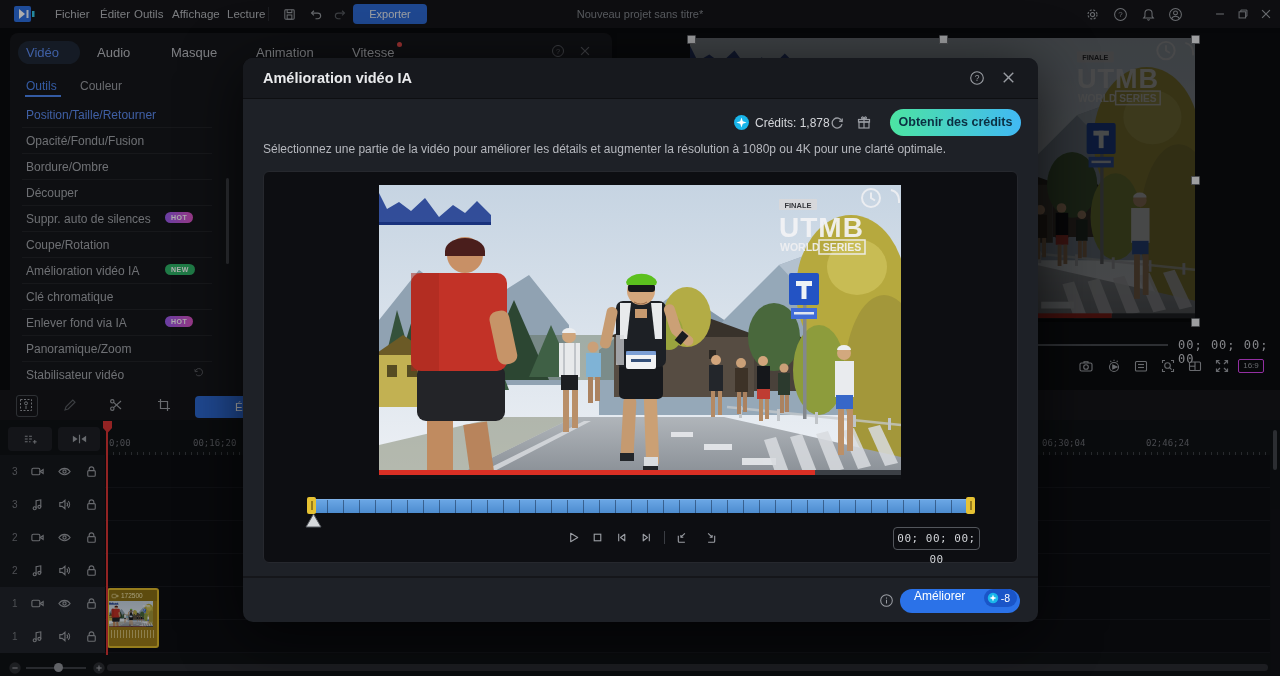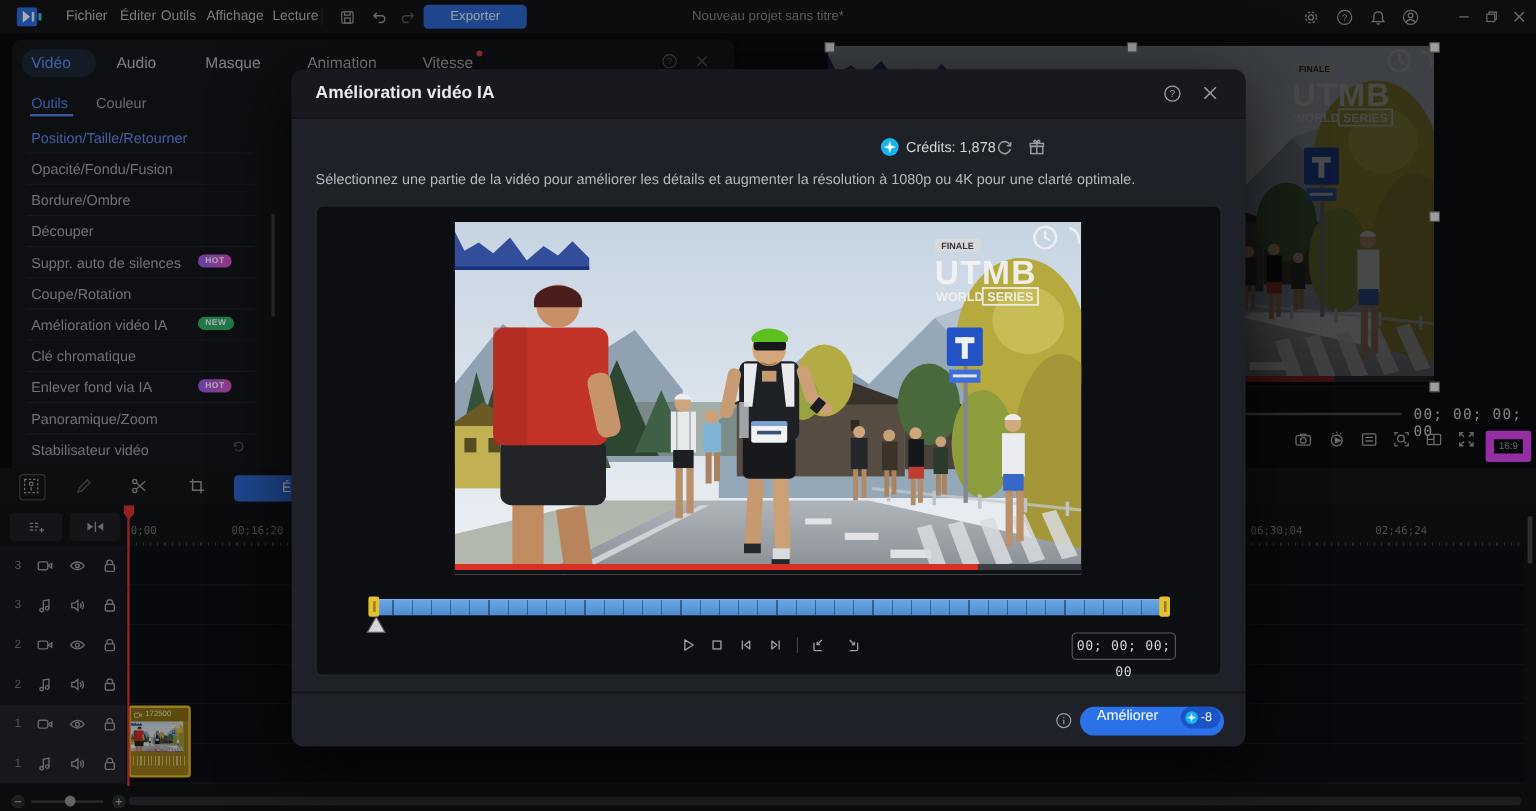--- a/index.html
+++ b/index.html
@@ -23,21 +23,21 @@
   .item{font-size:12px;color:#a2a5ab;white-space:nowrap;}
   .item.active{color:#5d8cf2;}
   .sep{height:1px;background:#222429;}
   .badge{display:inline-block;font-size:7px;font-weight:bold;color:#fff;border-radius:7px;padding:2px 6px;letter-spacing:.5px;}
   .badge.hot{background:linear-gradient(90deg,#9a5cf0,#e055c8);}
   .badge.new{background:#2fb468;}
   
   .pv{left:617px;top:33px;width:663px;height:357px;background:#0b0c0f;}
   .handle{width:7px;height:7px;background:#e8e9ec;border:1px solid #6a6d72;border-radius:1px;}
   .pv-time{font-family:"DejaVu Sans Mono",monospace;font-size:12px;color:#c2c4ca;letter-spacing:1px;}
-  .ratio{border:7px solid #d946ef;border-radius:2px;color:#9a9da3;font-size:8px;line-height:12px;text-align:center;}
+  .ratio{border:1px solid #d946ef;border-radius:2px;color:#9a9da3;font-size:8px;line-height:12px;text-align:center;}
   
   .tl{left:0;top:390px;width:1280px;height:286px;background:#101216;}
   .tl-toolbar{left:0;top:390px;width:1280px;height:30px;background:#15161a;}
   .editbtn{background:#2e6bd6;border-radius:4px;color:#fff;font-size:11.5px;text-align:center;line-height:22px;}
   .smallbtn{background:#1e2026;border-radius:4px;}
   .ruler-lab{font-family:"DejaVu Sans Mono",monospace;font-size:9px;color:#6b6e74;}
   .ticks{height:8px;background:repeating-linear-gradient(90deg,#3c3f45 0 1px,transparent 1px 6px);}
   .lane{background:repeating-linear-gradient(180deg,#0d0e12 0 32px,#17191e 32px 33px);}
   .thead{background:#16181d;}
   .thead.sel{background:#21242b;}
@@ -504,21 +504,21 @@
     <div class="r" style="left:268px;top:7px;width:1px;height:14px;background:#2a2c31"></div>
     <svg class="r ic" style="left:282px;top:7px" width="15" height="15">
         <use href="#i-save"></use>
       </svg>
     <svg class="r ic" style="left:308px;top:7px" width="15" height="15">
         <use href="#i-undo"></use>
       </svg>
     <svg class="r dim-ic" style="left:333px;top:7px" width="15" height="15">
         <use href="#i-redo"></use>
       </svg>
-    <div class="r exportbtn" style="left:353px;top:4px;width:86px;height:20px">Exporter</div>
+    <div class="r exportbtn" style="left:353px;top:4px;width:74px;height:20px">Exporter</div>
     <div class="r proj" style="left:500px;top:0;width:280px;text-align:center">Nouveau projet sans titre*</div>
     <svg class="r ic" style="left:1085px;top:7px" width="15" height="15">
         <use href="#i-gear"></use>
       </svg>
     <svg class="r ic" style="left:1113px;top:7px" width="15" height="15">
         <use href="#i-help"></use>
       </svg>
     <svg class="r ic" style="left:1141px;top:7px" width="15" height="15">
         <use href="#i-bell"></use>
       </svg>
@@ -773,20 +773,21 @@
     <svg class="r" style="left:490px;top:56px" width="17" height="17">
         <use href="#i-drop"></use>
       </svg>
     <div class="r credtxt" style="left:512px;top:58px">Crédits: 1,878</div>
     <svg class="r ic" style="left:586px;top:57px" width="16" height="16">
         <use href="#i-refresh"></use>
       </svg>
     <svg class="r ic" style="left:613px;top:57px" width="16" height="16">
         <use href="#i-gift"></use>
       </svg>
+    <div class="r getcred" style="left:647px;top:51px;width:131px;height:27px">Obtenir des crédits</div>
 
     <div class="r mdesc" style="left:20px;top:84px;width:740px">Sélectionnez une partie de la vidéo pour améliorer les détails et augmenter la résolution à 1080p ou 4K pour une clarté optimale.</div>
 
     <div class="r mbox" style="left:20px;top:113px;width:753px;height:390px">
       <div class="r" style="left:115px;top:13px;width:522px;height:294px">
         <svg width="522" height="294">
             <use href="#scene-video"></use>
           </svg>
       </div>
 

